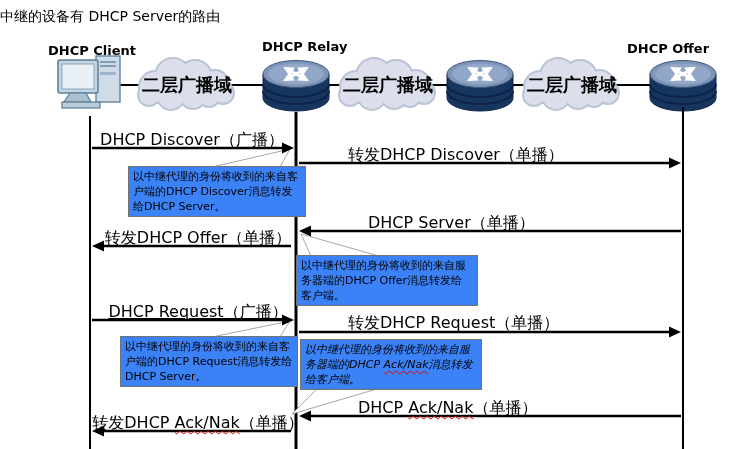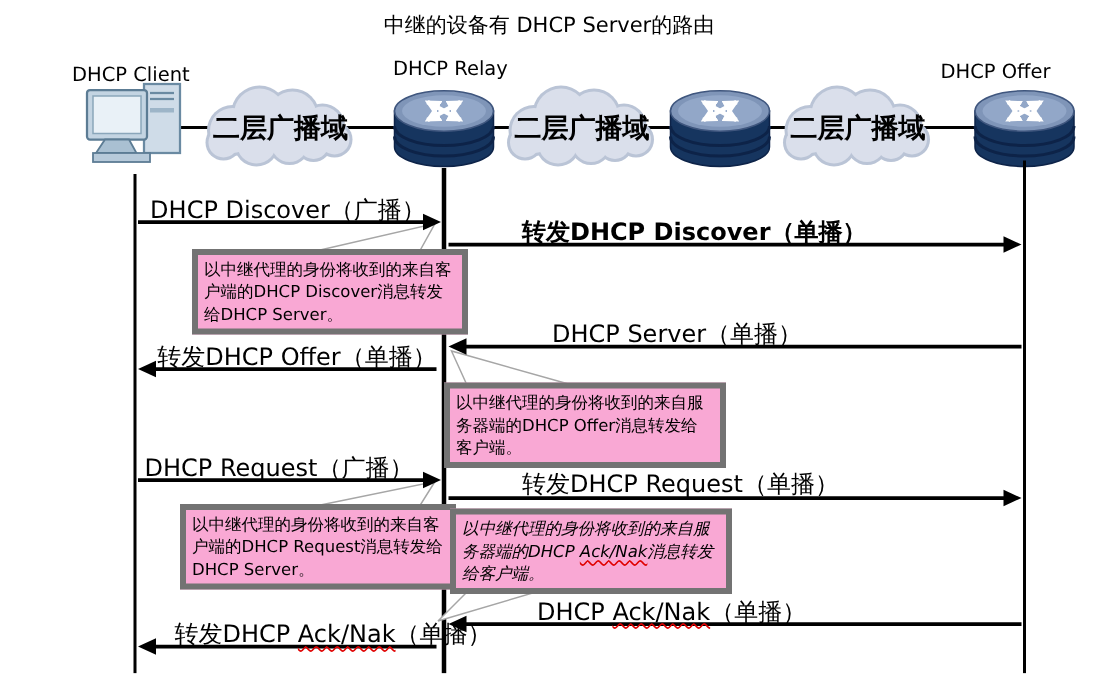--- a/index.html
+++ b/index.html
@@ -1,27 +1,27 @@
 <!DOCTYPE html>
 <html><head>
 <meta charset="utf-8">
 <style>
   html,body { margin:0; padding:0; background:#ffffff; }
   #canvas {
     position:relative; width:732px; height:449px; overflow:hidden;
     background:#ffffff; font-family:"DejaVu Sans","Liberation Sans",sans-serif; color:#000;
   }
   #diagram-svg { position:absolute; left:0; top:0; }
-  .title { position:absolute; top:8px; left:0; right:0; text-align:center; font-size:14px; }
-  .actor { position:absolute; font-weight:normal; font-size:13px; white-space:nowrap; }
+  .title { position:absolute; top:8px; left:0; right:0; font-size:14px; }
+  .actor { position:absolute; font-weight:bold; font-size:13px; white-space:nowrap; }
   .cloudlbl { position:absolute; font-weight:bold; font-size:18px; white-space:nowrap;
               transform:translate(-50%,-50%); }
   .msg { position:absolute; font-size:16px; white-space:nowrap; }
   .center { transform:translateX(-50%); }
-  .callout { position:absolute; background:#f9a8d4; border:4px solid #737373;
+  .callout { position:absolute; background:#3b82f6; border:1px solid #737373;
              font-size:11px; line-height:15px; padding:2px 4px; }
   .wavy { text-decoration-line:underline; text-decoration-style:wavy;
           text-decoration-color:#e00000; text-decoration-thickness:1px;
           text-underline-offset:2px; }
 </style>
 </head>
 <body>
 
 <div id="canvas">
 
@@ -193,26 +193,26 @@
 
   <div class="actor" style="left:48px; top:43px;">DHCP Client</div>
   <div class="actor" style="left:262px; top:39px;">DHCP Relay</div>
   <div class="actor" style="left:627px; top:41px;">DHCP Offer</div>
 
   <div class="cloudlbl" style="left:187px; top:85px;">二层广播域</div>
   <div class="cloudlbl" style="left:388px; top:85px;">二层广播域</div>
   <div class="cloudlbl" style="left:572px; top:85px;">二层广播域</div>
 
   <div class="msg center" style="left:192px; top:130px;">DHCP Discover（广播）</div>
-  <div class="msg" style="left:348px; top:145px;font-weight:bold;">转发DHCP Discover（单播）</div>
+  <div class="msg" style="left:348px; top:145px;">转发DHCP Discover（单播）</div>
   <div class="msg" style="left:368px; top:213px;">DHCP Server（单播）</div>
   <div class="msg center" style="left:198px; top:228px;">转发DHCP Offer（单播）</div>
-  <div class="msg center" style="left:186px; top:302px;">DHCP Request（广播）</div>
+  <div class="msg center" style="left:198px; top:302px;text-decoration:underline;">DHCP Request（广播）</div>
   <div class="msg" style="left:348px; top:313px;">转发DHCP Request（单播）</div>
   <div class="msg" style="left:358px; top:398px;text-align:center;"><span>DHCP </span><span class="wavy">Ack/Nak</span><span>（单播）</span></div>
-  <div class="msg center" style="left:198px; top:413px;margin-left:24px;"><span>转发DHCP </span><span class="wavy">Ack/Nak</span><span>（单播）</span></div>
+  <div class="msg center" style="left:198px; top:413px;"><span>转发DHCP </span><span class="wavy">Ack/Nak</span><span>（单播）</span></div>
 
   <div class="callout" style="left:128px; top:166px; width:168px;">以中继代理的身份将收到的来自客户端的DHCP Discover消息转发给DHCP Server。</div>
   <div class="callout" style="left:296px; top:255px; width:172px;">以中继代理的身份将收到的来自服务器端的DHCP Offer消息转发给客户端。</div>
   <div class="callout" style="left:120px; top:336px; width:168px;">以中继代理的身份将收到的来自客户端的DHCP Request消息转发给DHCP Server。</div>
   <div class="callout" style="left:300px; top:339px; width:172px;font-style:italic;"><span>以中继代理的身份将收到的来自服务器端的DHCP </span><span class="wavy">Ack/Nak</span><span>消息转发给客户端。</span></div>
 
 </div>
 
 </body></html>

